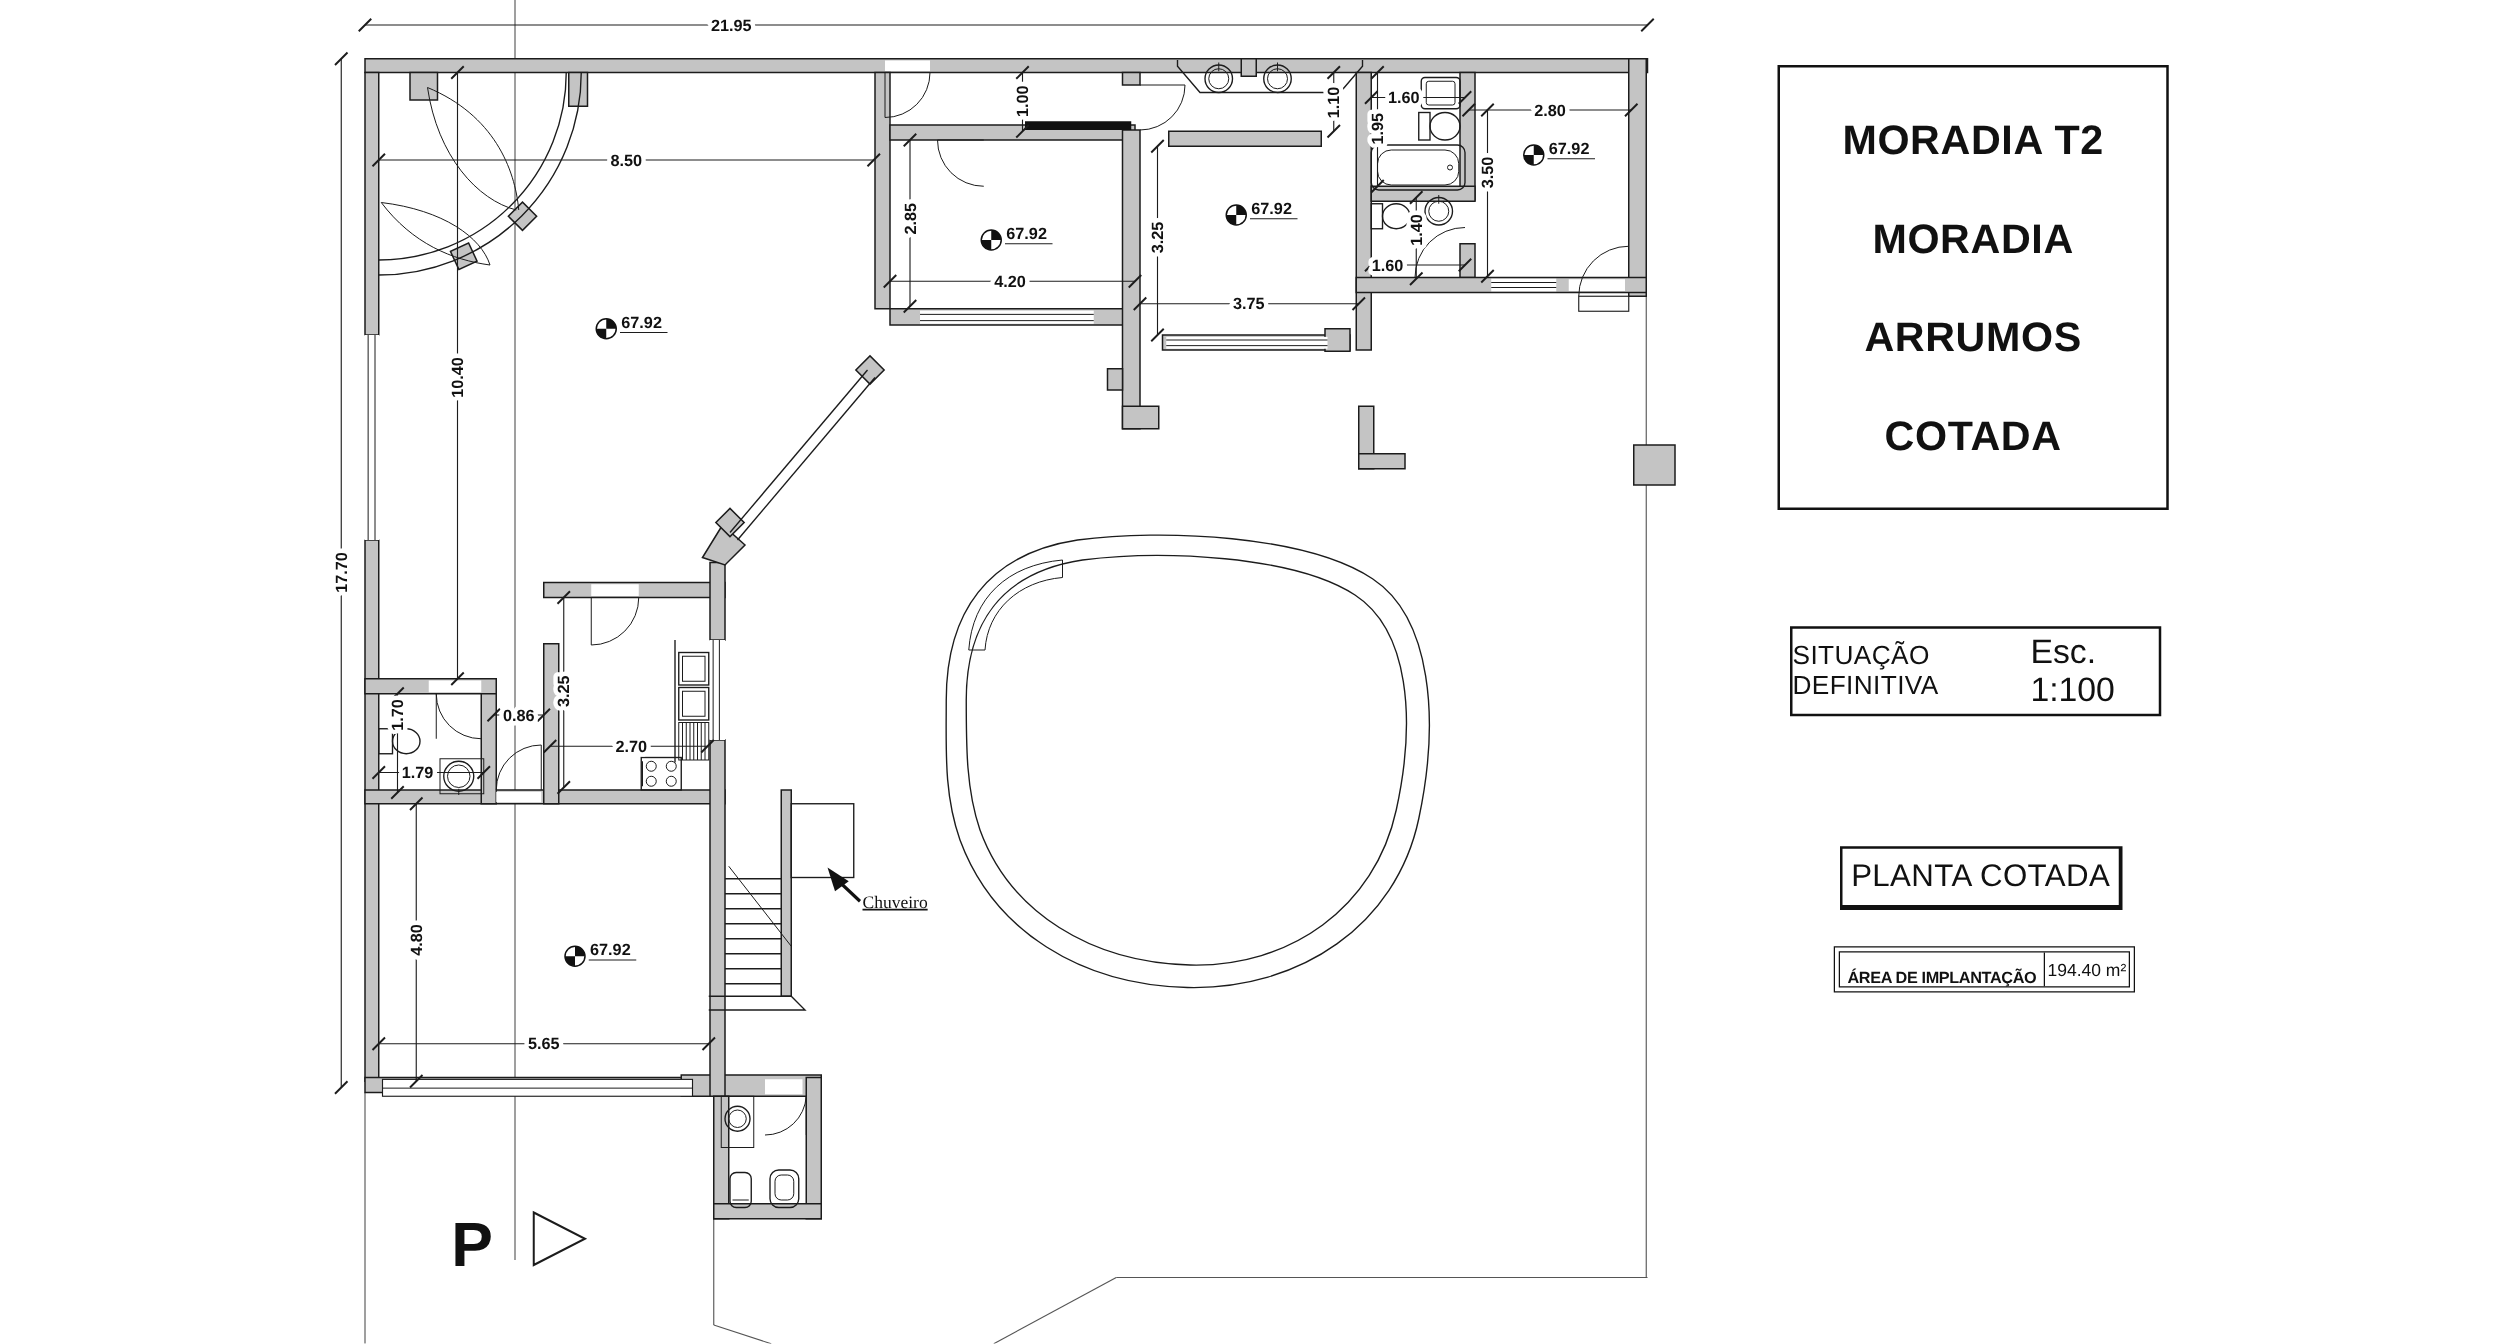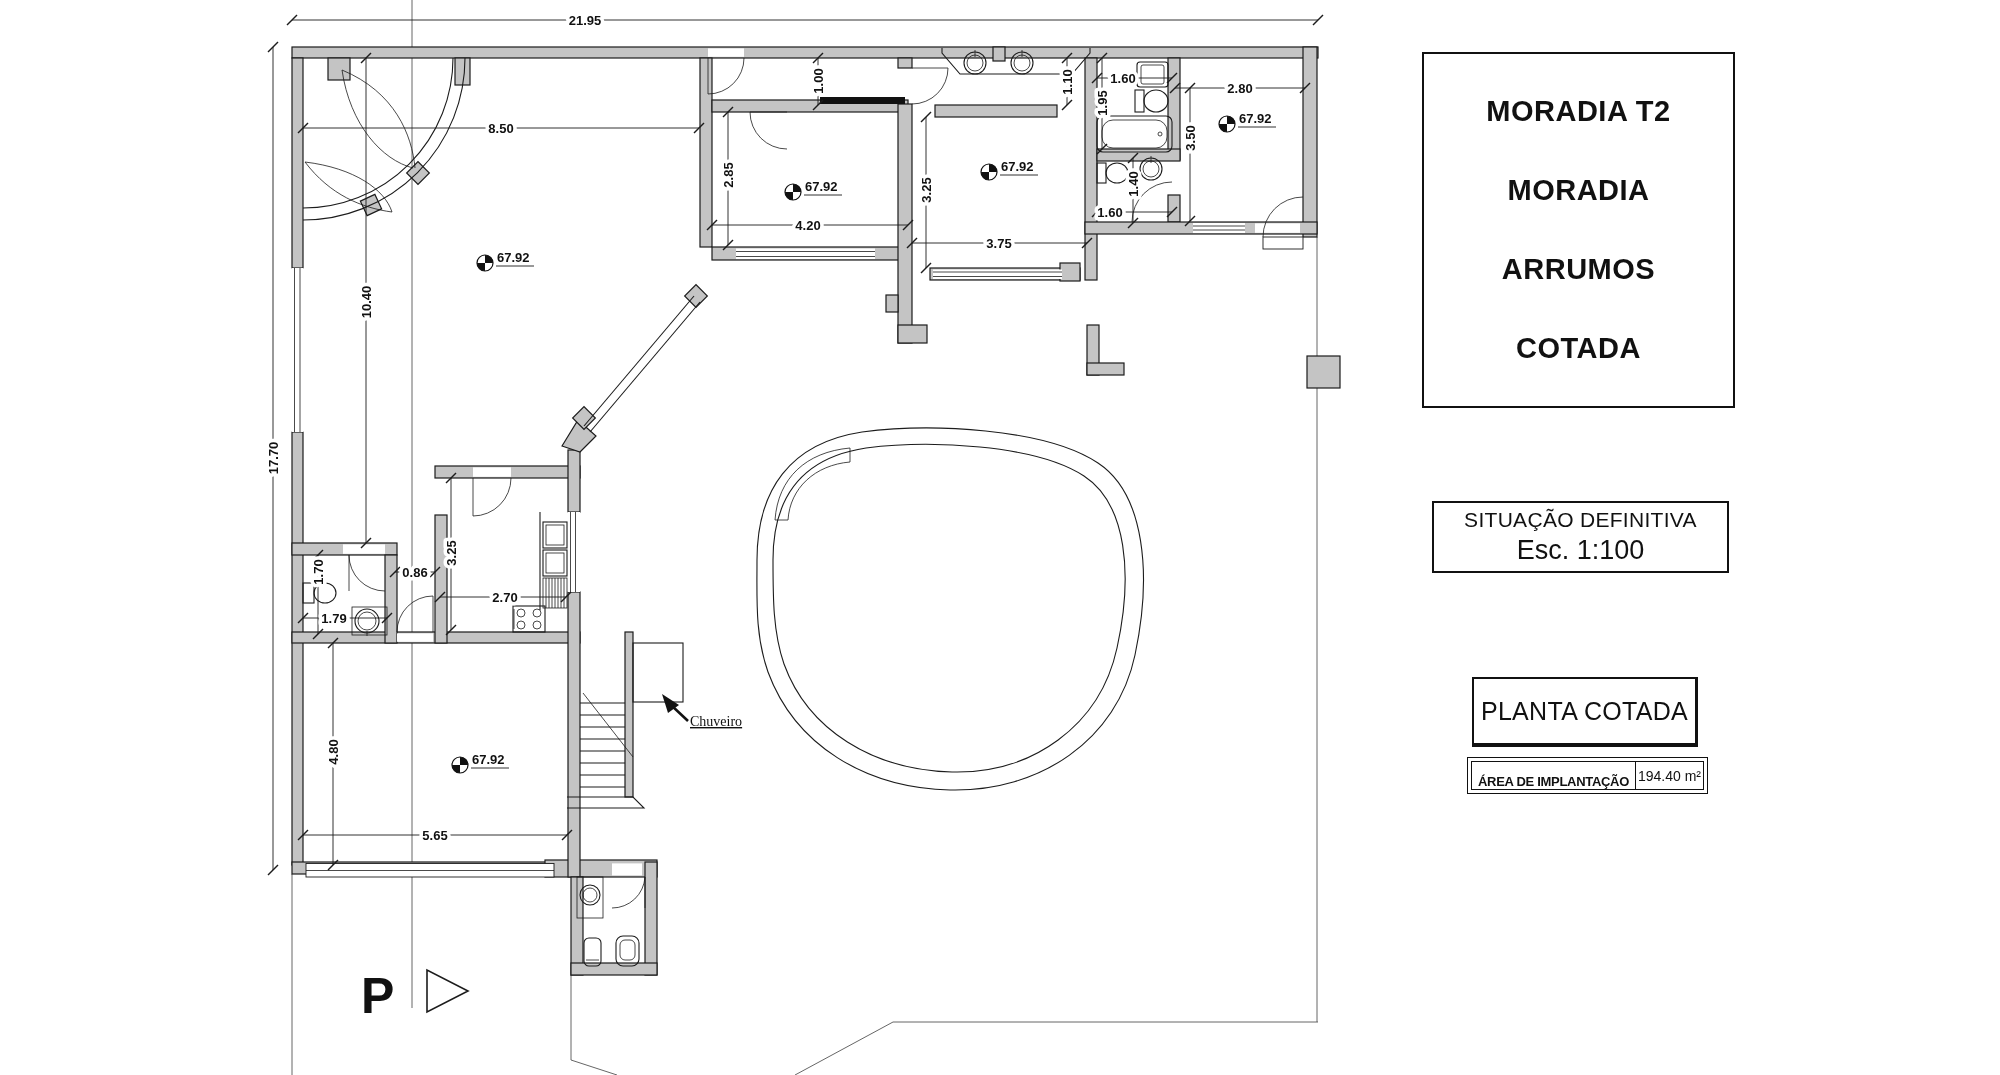--- a/index.html
+++ b/index.html
@@ -18,26 +18,26 @@
   .dimtext{font-size:13px;font-weight:700;fill:#111;text-anchor:middle;
            paint-order:stroke;stroke:#fff;stroke-width:7px;stroke-linejoin:round;}
   .lvltext{font-size:13px;font-weight:700;fill:#111;text-anchor:start;
            paint-order:stroke;stroke:#fff;stroke-width:5px;stroke-linejoin:round;}
   .plabel{font-size:50px;font-weight:700;fill:#111;}
   .chuveiro{font-family:"Liberation Serif",serif;font-size:14px;fill:#111;text-decoration:underline;}
   
   .titleblock{position:absolute;left:1422px;top:52px;width:313px;height:356px;
       border:2.5px solid #111;display:flex;flex-direction:column;justify-content:space-around;
       align-items:center;text-align:center;padding:18px 0;box-sizing:border-box;}
-  .titleblock .tl{font-size:29px;font-weight:700;letter-spacing:.5px;}
+  .titleblock .tl{font-size:33px;font-weight:700;letter-spacing:.5px;}
   .sitbox{position:absolute;left:1432px;top:501px;width:297px;height:72px;border:2px solid #111;
-      display:flex;flex-direction:column;justify-content:center;align-items:center;gap:3px;box-sizing:border-box;}
+      display:flex;flex-direction:row;justify-content:center;align-items:center;gap:3px;box-sizing:border-box;}
   .sitbox .s1{font-size:21px;font-weight:500;letter-spacing:.3px;}
   .sitbox .s2{font-size:27px;font-weight:500;}
-  .plantabox{position:absolute;left:1472px;top:677px;width:226px;height:70px;border:2px solid #111;
+  .plantabox{position:absolute;left:1472px;top:677px;width:226px;height:51px;border:2px solid #111;
       border-bottom-width:4px;border-right-width:3px;display:flex;justify-content:center;align-items:center;box-sizing:border-box;}
   .plantabox .p1{font-size:25px;font-weight:500;letter-spacing:.3px;}
   .areabox{position:absolute;left:1467px;top:757px;width:241px;height:37px;border:1.5px solid #111;
       padding:3px;box-sizing:border-box;}
   .areainner{width:100%;height:100%;border:1.5px solid #111;display:flex;align-items:flex-end;box-sizing:border-box;}
   .areacell1{flex:1;font-size:13px;font-weight:700;padding:0 6px;letter-spacing:-.3px;white-space:nowrap;}
   .areacell2{width:74px;font-size:14px;font-weight:400;border-left:1.5px solid #111;height:100%;
       display:flex;align-items:center;justify-content:center;box-sizing:border-box;}
 </style>
 </head>

